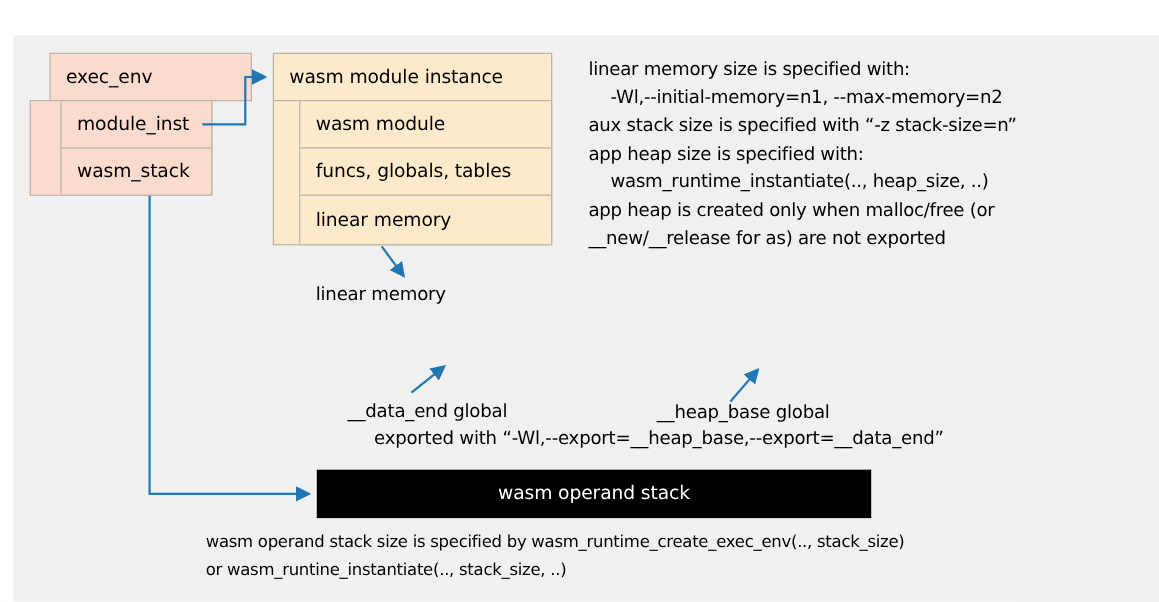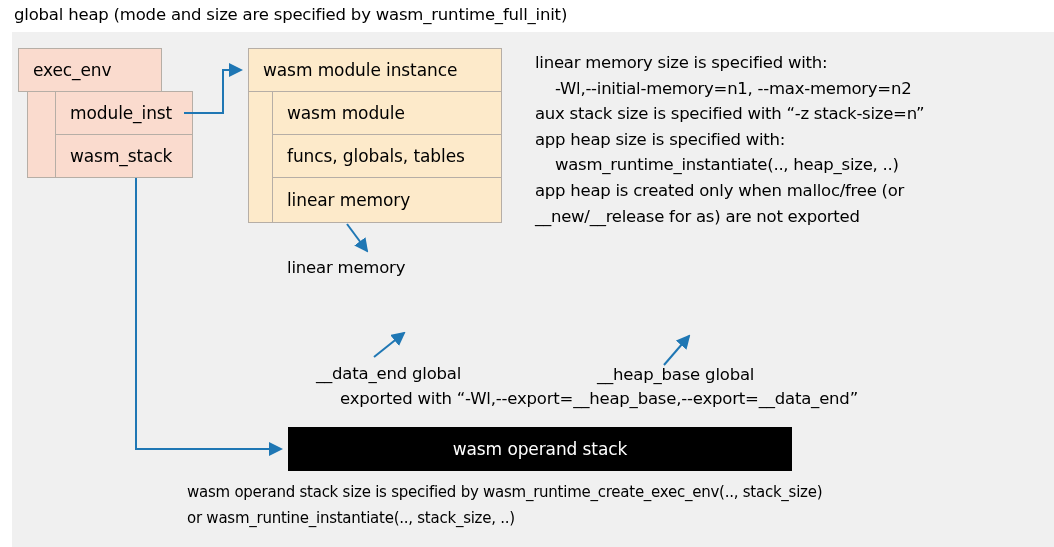--- a/index.html
+++ b/index.html
@@ -167,25 +167,24 @@
     width: 1054px;
     height: 547px;
     pointer-events: none;
   }
 </style>
 </head>
 <body>
 
 <div class="stage">
 
-  <div id="title">global heap (mode and size are specified by wasm_runtime_full_init)</div>
 
   <div id="panel"></div>
 
-  <div class="box-head pink" style="left:18px; top:48px; width:144px; height:44px;">exec_env</div>
+  <div class="box-head pink" style="left:45px; top:48px; width:184px; height:44px;">exec_env</div>
   <div class="box pink" style="left:27px; top:91px; width:166px; height:87px;"></div>
   <div class="box-row pink" style="left:55px; top:91px; width:138px; height:44px;">module_inst</div>
   <div class="box-row pink" style="left:55px; top:134px; width:138px; height:44px;">wasm_stack</div>
 
   <div class="box-head cream" style="left:248px; top:48px; width:254px; height:44px;">wasm module instance</div>
   <div class="box cream" style="left:248px; top:91px; width:254px; height:132px;"></div>
   <div class="box-row cream" style="left:272px; top:91px; width:230px; height:44px;">wasm module</div>
   <div class="box-row cream" style="left:272px; top:134px; width:230px; height:44px;">funcs, globals, tables</div>
   <div class="box-row cream" style="left:272px; top:177px; width:230px; height:46px;">linear memory</div>
 

